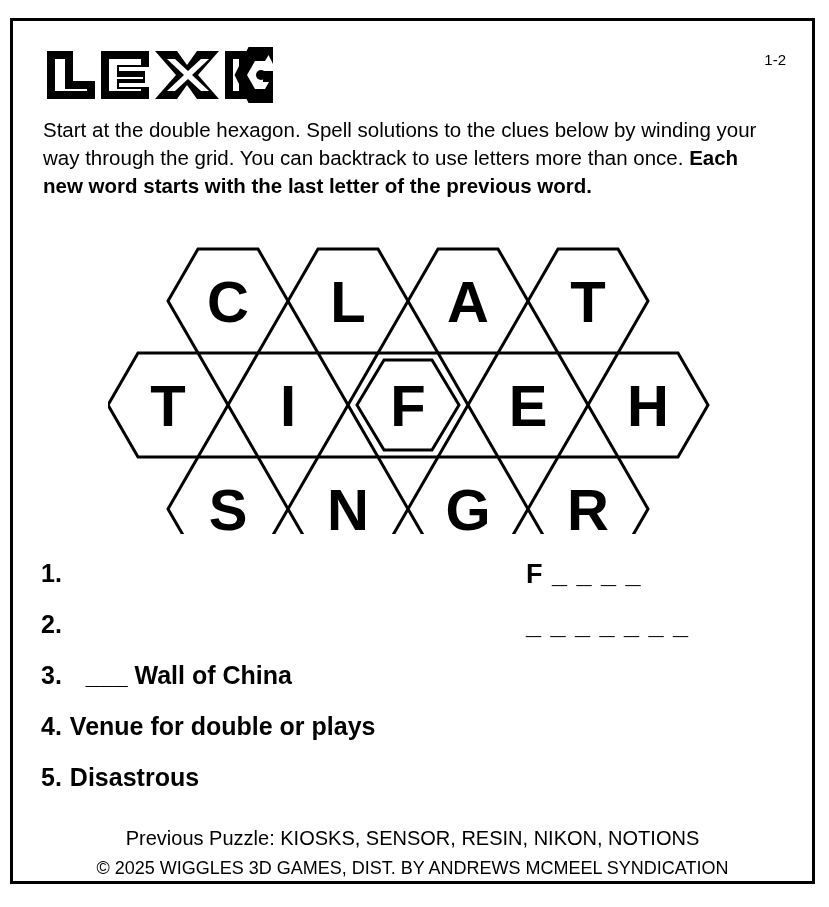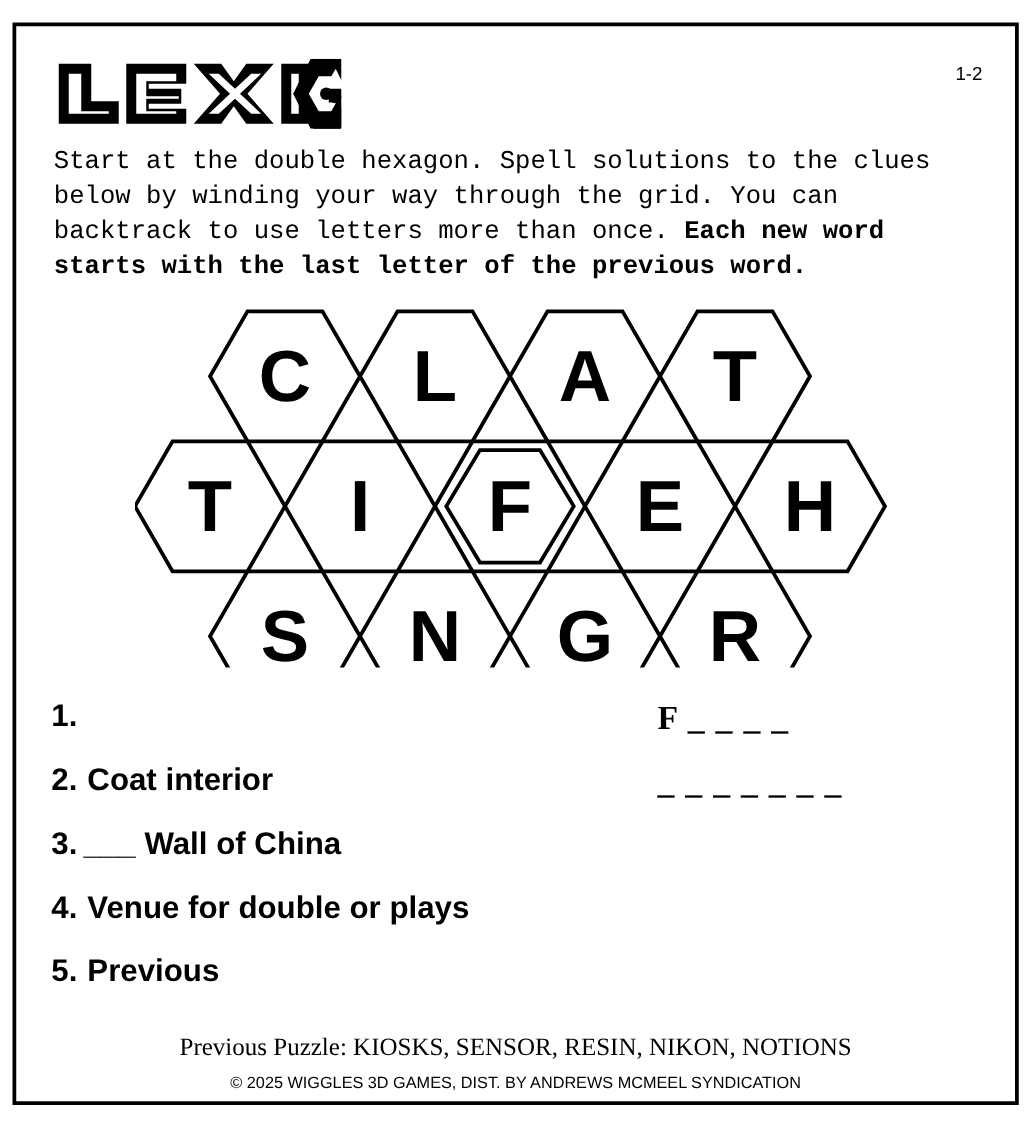--- a/index.html
+++ b/index.html
@@ -54,21 +54,21 @@
   }
 
   
   .instructions {
     position: absolute;
     left: 30px;
     top: 95px;
     width: 740px;
     font-size: 20.5px;
     line-height: 1.37;
-    font-family: Liberation Mono, monospace;
+    font-family: Liberation Sans, sans-serif;
   }
   .instructions b {
     font-weight: bold;
   }
 
   
   .grid-wrap {
     position: absolute;
     left: 95px;
     top: 208px;
@@ -104,43 +104,42 @@
     font-weight: bold;
     white-space: nowrap;
   }
   .clue-answer {
     position: absolute;
     left: 485px;
     font-size: 27px;
     font-weight: bold;
     letter-spacing: 1px;
     white-space: nowrap;
-    font-family: Liberation Serif, serif;
   }
   .clue-row-rel {
     position: relative;
   }
 
   
   .prev-puzzle {
     position: absolute;
     left: 0;
     right: 0;
     top: 806px;
     text-align: center;
     font-size: 20px;
-    font-family: Liberation Serif, serif;
+    font-family: Liberation Sans, sans-serif;
   }
   .copyright {
     position: absolute;
     left: 0;
     right: 0;
     top: 837px;
     text-align: center;
-    font-size: 13px;
+    font-size: 18px;
     font-family: "Liberation Sans", sans-serif;
   }
 </style>
 </head>
 <body>
 
 <div class="puzzle-frame">
   <div class="inner">
 
     <div class="logo-wrap">
@@ -215,37 +214,36 @@
 
     <div class="clues">
 
       <div class="clue-row clue-row-rel">
         <span class="clue-text">1.</span>
         <span class="clue-answer">F _ _ _ _</span>
       </div>
 
       <div class="clue-row clue-row-rel">
         <span class="clue-text">2.</span>
-        <span class="clue-text" style="margin-left:8px">Coat interior</span>
         <span class="clue-answer">_ _ _ _ _ _ _</span>
       </div>
 
       <div class="clue-row clue-row-rel">
         <span class="clue-text">3.</span>
-        <span class="clue-text" style="margin-left:5px">___ Wall of China</span>
+        <span class="clue-text" style="margin-left:24px">___ Wall of China</span>
       </div>
 
       <div class="clue-row clue-row-rel">
         <span class="clue-text">4.</span>
         <span class="clue-text" style="margin-left:8px">Venue for double or plays</span>
       </div>
 
       <div class="clue-row clue-row-rel">
         <span class="clue-text">5.</span>
-        <span class="clue-text" style="margin-left:8px">Previous</span>
+        <span class="clue-text" style="margin-left:8px">Disastrous</span>
       </div>
 
     </div>
 
     <div class="prev-puzzle">Previous Puzzle: KIOSKS, SENSOR, RESIN, NIKON, NOTIONS</div>
     <div class="copyright">© 2025 WIGGLES 3D GAMES, DIST. BY ANDREWS MCMEEL SYNDICATION</div>
 
   </div>
 </div>
 

